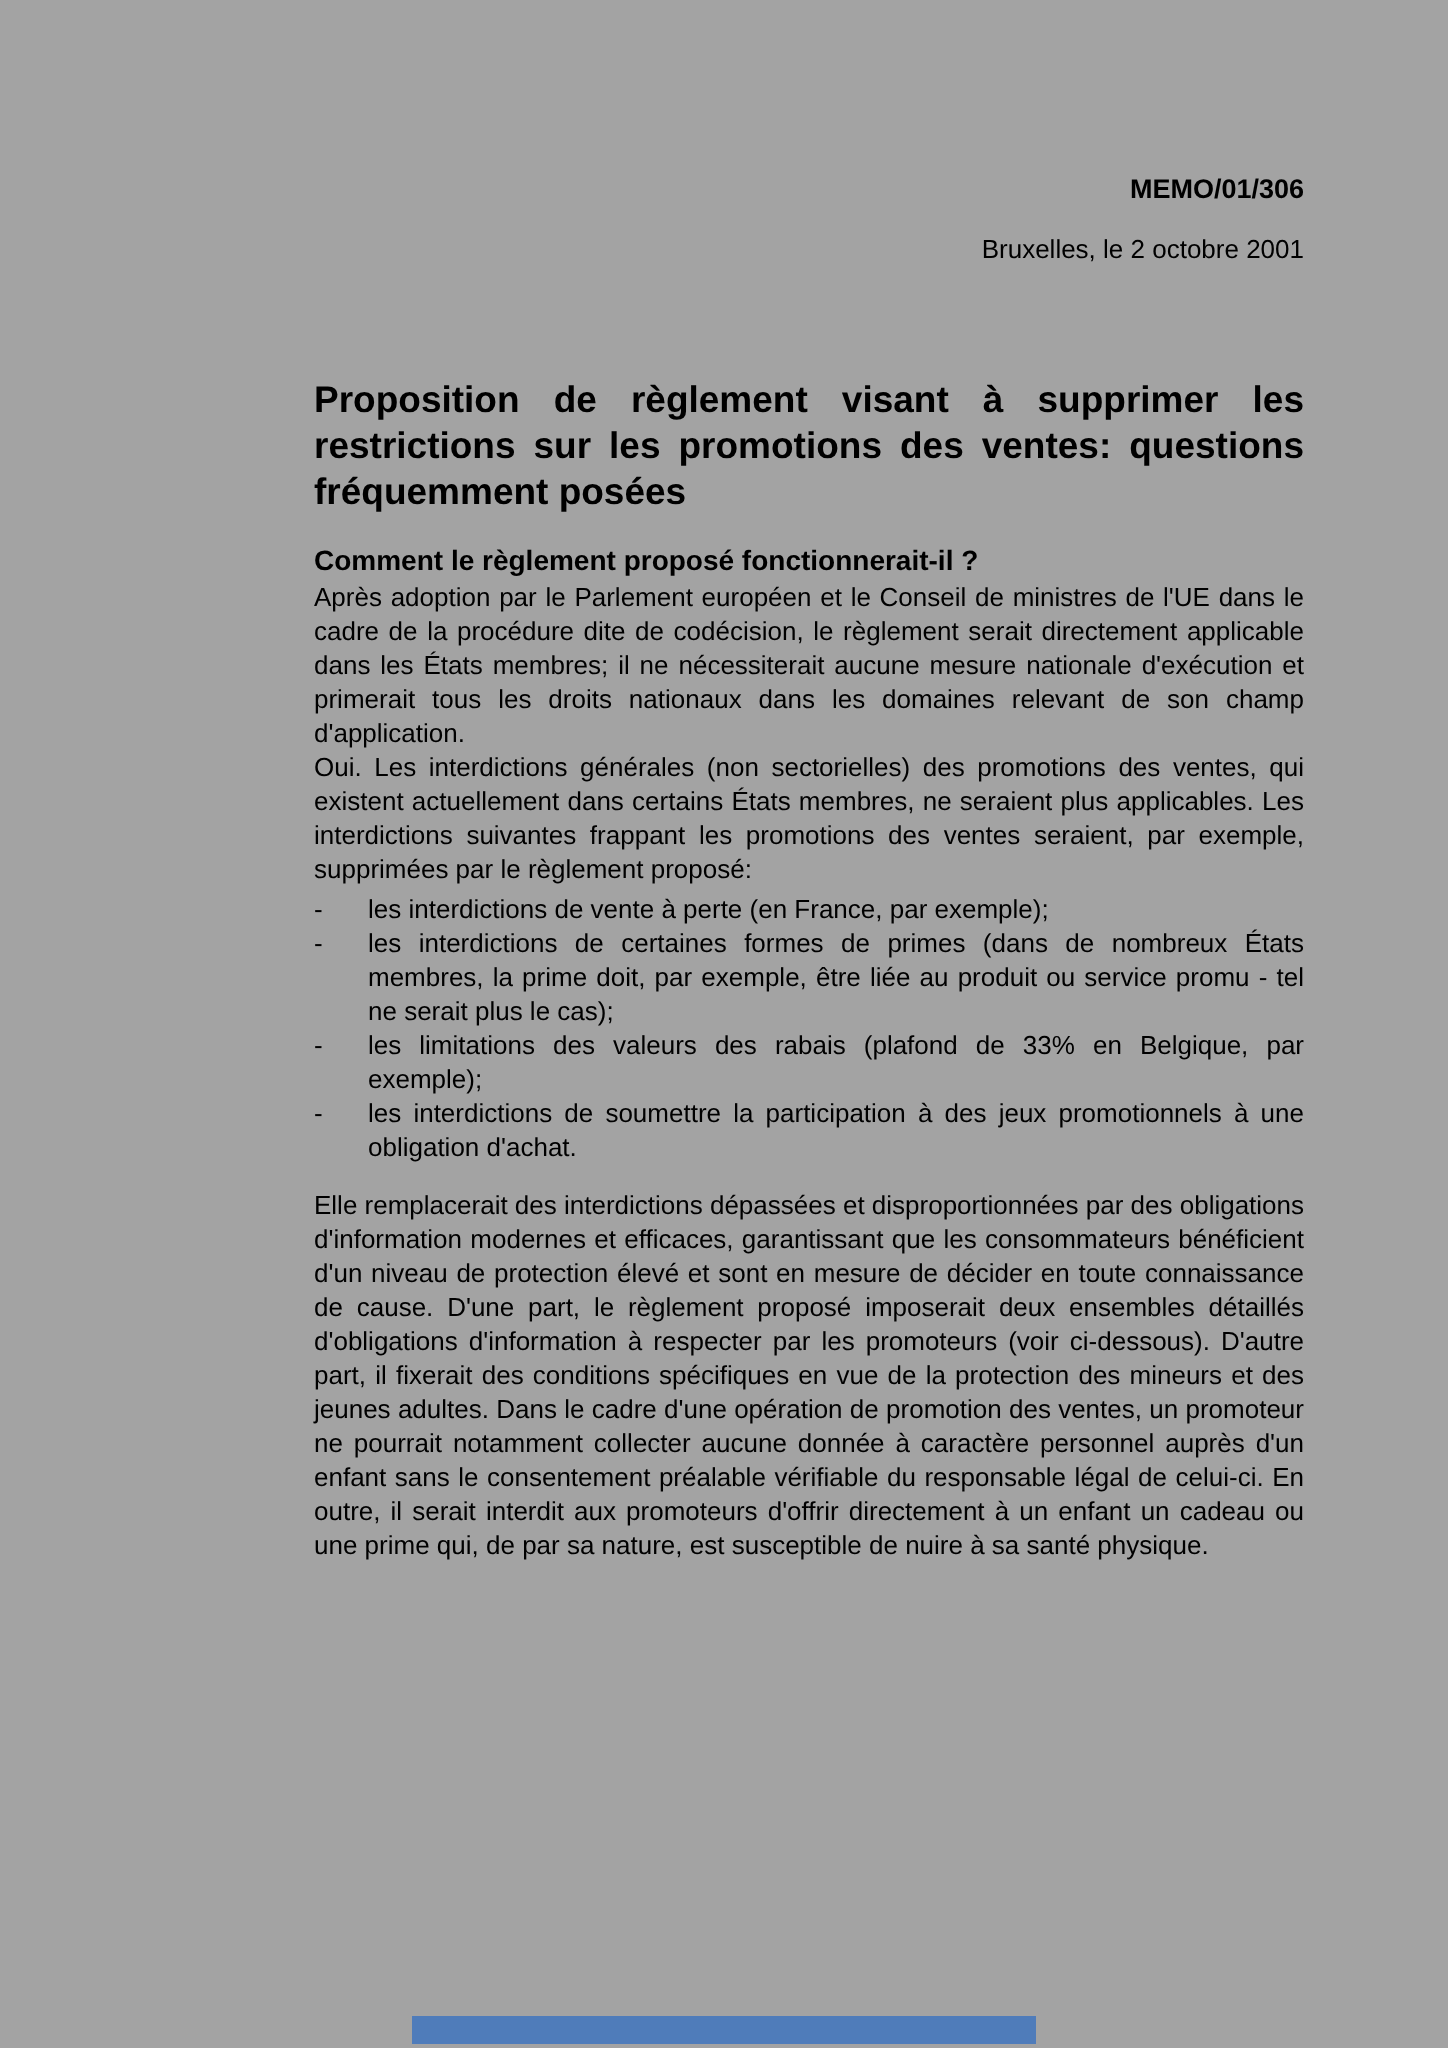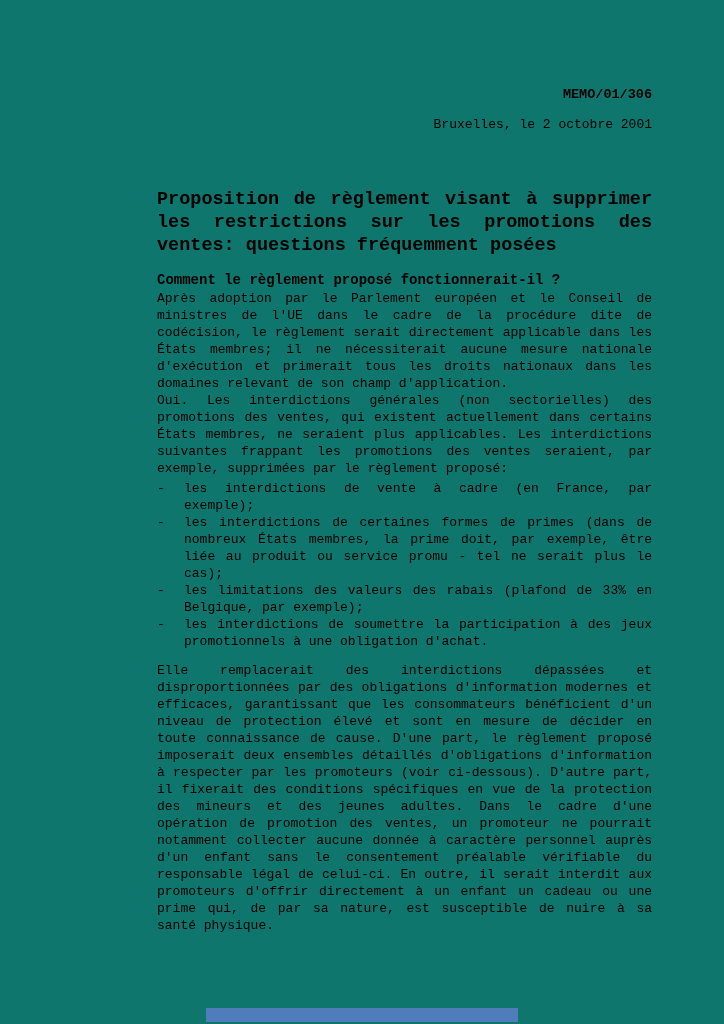--- a/index.html
+++ b/index.html
@@ -1,20 +1,20 @@
 <!DOCTYPE html>
 <html><head>
 <meta charset="utf-8">
 <style>
   html,body{margin:0;padding:0;background:#ffffff;}
   .page{
     position:relative;
     width:724px;height:1024px;
-    background:#0f766e;
-    font-family:Liberation Mono, monospace;
+    background:#a3a3a3;
+    font-family:Liberation Sans, sans-serif;
     color:#000000;
     overflow:hidden;
   }
   .content{
     position:absolute;
     left:157px;top:0;
     width:495px;
   }
   .memo-no{
     margin-top:87px;
@@ -90,21 +90,21 @@
     <h1 class="title">Proposition de règlement visant à supprimer les restrictions sur les promotions des ventes: questions fréquemment posées</h1>
 
     <h2 class="h2 first">Comment le règlement proposé fonctionnerait-il ?</h2>
     <p class="para">Après adoption par le Parlement européen et le Conseil de ministres de l'UE dans le cadre de la procédure dite de codécision, le règlement serait directement applicable dans les États membres; il ne nécessiterait aucune mesure nationale d'exécution et primerait tous les droits nationaux dans les domaines relevant de son champ d'application.</p>
 
     <p class="para">Oui. Les interdictions générales (non sectorielles) des promotions des ventes, qui existent actuellement dans certains États membres, ne seraient plus applicables. Les interdictions suivantes frappant les promotions des ventes seraient, par exemple, supprimées par le règlement proposé:</p>
 
     <div class="list">
       <div class="li">
         <span class="marker">-</span>
-        <span class="li-text">les interdictions de vente à cadre (en France, par exemple);</span>
+        <span class="li-text">les interdictions de vente à perte (en France, par exemple);</span>
       </div>
       <div class="li">
         <span class="marker">-</span>
         <span class="li-text">les interdictions de certaines formes de primes (dans de nombreux États membres, la prime doit, par exemple, être liée au produit ou service promu - tel ne serait plus le cas);</span>
       </div>
       <div class="li">
         <span class="marker">-</span>
         <span class="li-text">les limitations des valeurs des rabais (plafond de 33% en Belgique, par exemple);</span>
       </div>
       <div class="li">

